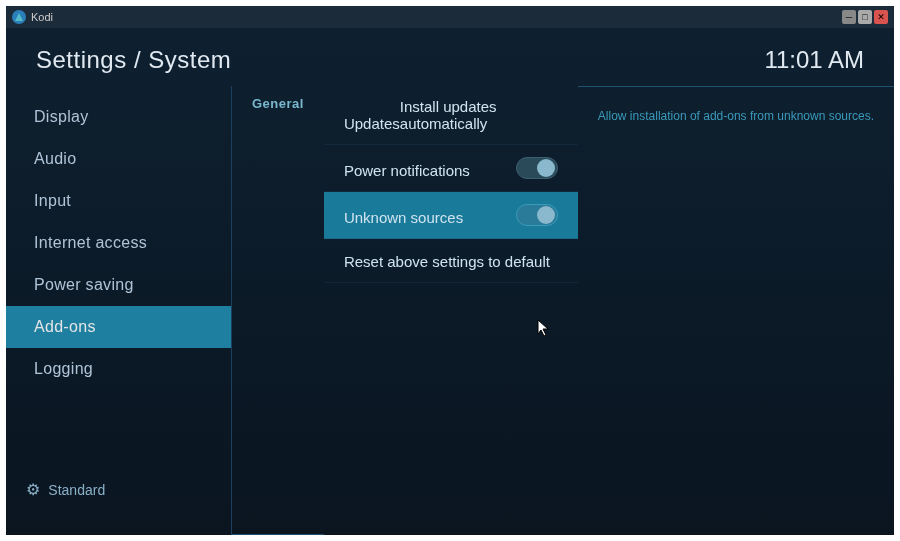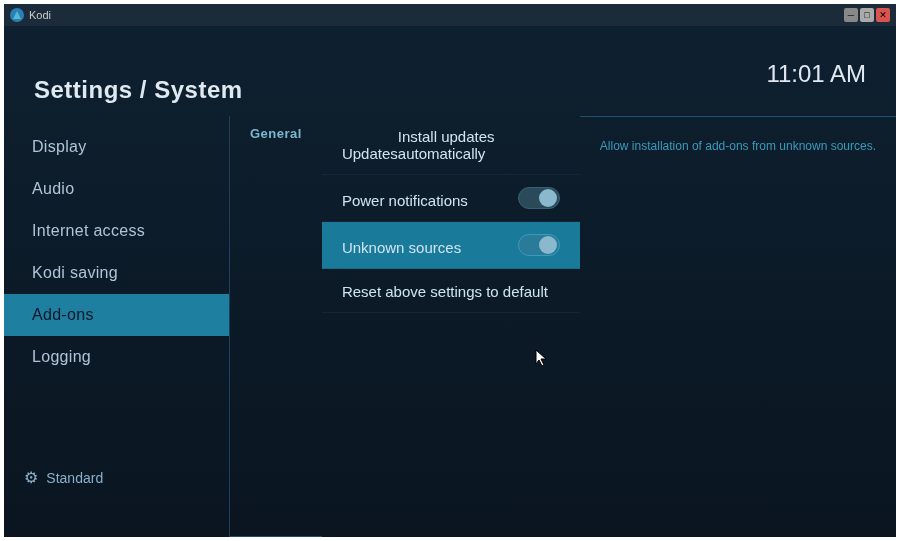--- a/index.html
+++ b/index.html
@@ -8,21 +8,21 @@
       height: 541px;
       background: #1a1a2e;
       font-family: 'Segoe UI', Arial, sans-serif;
       overflow: hidden;
     }
 
     
     .window-frame {
       width: 900px;
       height: 541px;
-      border: 4px solid #ffffff;
+      border: 6px solid #ffffff;
       display: flex;
       flex-direction: column;
       background: #0d1b2a;
     }
 
     .title-bar {
       height: 22px;
       background: #1c2b3a;
       display: flex;
       align-items: center;
@@ -86,23 +86,22 @@
       display: flex;
       justify-content: space-between;
       align-items: center;
       padding: 18px 30px 12px 30px;
       flex-shrink: 0;
     }
 
     .page-title {
       color: #e0e8f0;
       font-size: 24px;
-      font-weight: 700;
+      font-weight: 400;
       letter-spacing: 0.5px;
-      margin-top: 32px;
     }
 
     .clock {
       color: #e0e8f0;
       font-size: 24px;
       font-weight: 300;
     }
 
     
     .body-layout {
@@ -122,21 +121,21 @@
       padding: 12px 28px;
       color: #b0c4d8;
       font-size: 16px;
       font-weight: 400;
       cursor: pointer;
       letter-spacing: 0.3px;
     }
 
     .sidebar-item.active {
       background: #1e7fa0;
-      color: #0f172a;
+      color: #e5e5e5;
     }
 
     .sidebar-bottom {
       position: absolute;
       bottom: 18px;
       left: 0;
       width: 225px;
       display: flex;
       align-items: center;
       gap: 8px;
@@ -297,24 +296,27 @@
       <div class="body-layout">
 
         <div class="sidebar">
           <div class="sidebar-item">
             <span>Display</span>
           </div>
           <div class="sidebar-item">
             <span>Audio</span>
           </div>
           <div class="sidebar-item">
+            <span>Input</span>
+          </div>
+          <div class="sidebar-item">
             <span>Internet access</span>
           </div>
           <div class="sidebar-item">
-            <span>Kodi saving</span>
+            <span>Power saving</span>
           </div>
           <div class="sidebar-item active">
             <span>Add-ons</span>
           </div>
           <div class="sidebar-item">
             <span>Logging</span>
           </div>
 
           <div class="sidebar-bottom" style="position:relative; width:100%; left:0; bottom:0; margin-top: 80px;">
             <span class="gear-icon">⚙</span>

